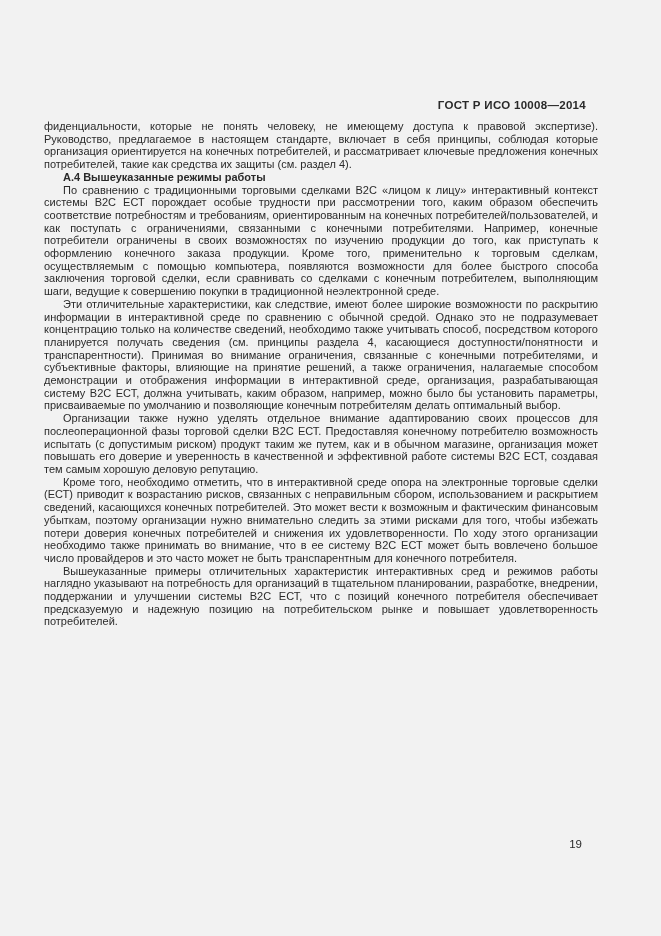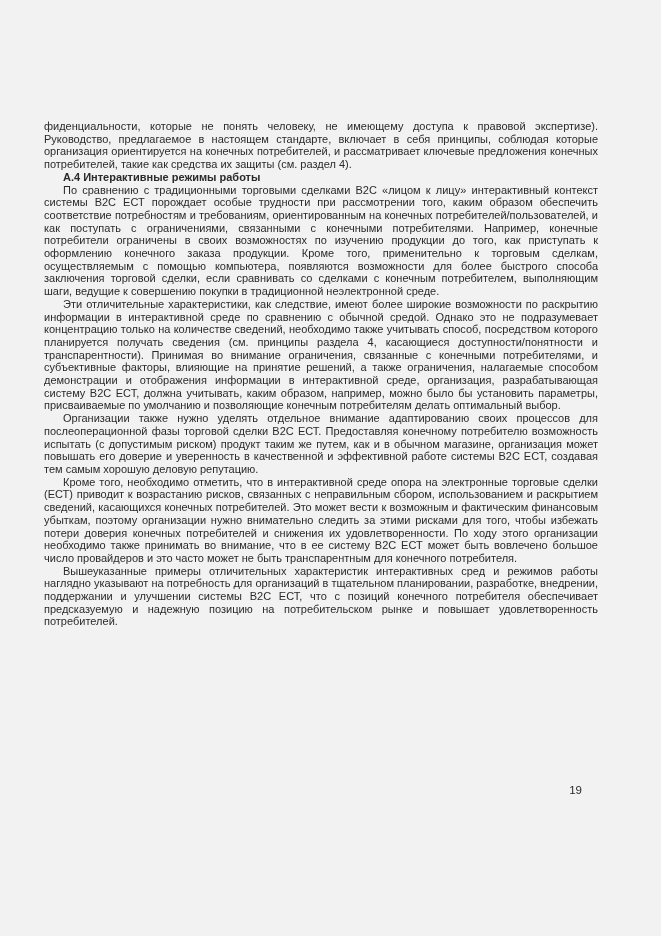--- a/index.html
+++ b/index.html
@@ -41,33 +41,34 @@
   }
   .doc-body p{
     margin:0;
     padding:0;
   }
   .doc-body p.indent{ text-indent:19px; }
   .doc-body p.no-indent{ text-indent:0; }
   .doc-body p.heading{ font-weight:bold; }
   .page-number{
     position:absolute;
-    top:784px;
+    top:838px;
     right:79px;
     font-size:11.5px;
   }
 </style>
 </head>
 <body>
 
 <div class="page">
+  <div class="doc-header">ГОСТ Р ИСО 10008—2014</div>
 
   <div class="doc-body">
       <p class="no-indent">фиденциальности, которые не понять человеку, не имеющему доступа к правовой экспертизе). Руководство, предлагаемое в настоящем стандарте, включает в себя принципы, соблюдая которые организация ориентируется на конечных потребителей, и рассматривает ключевые предложения конечных потребителей, такие как средства их защиты (см. раздел 4).</p>
-      <p class="heading indent">А.4 Интерактивные режимы работы</p>
+      <p class="heading indent">А.4 Вышеуказанные режимы работы</p>
       <p class="indent">По сравнению с традиционными торговыми сделками B2C «лицом к лицу» интерактивный контекст системы B2C ЕСТ порождает особые трудности при рассмотрении того, каким образом обеспечить соответствие потребностям и требованиям, ориентированным на конечных потребителей/пользователей, и как поступать с ограничениями, связанными с конечными потребителями. Например, конечные потребители ограничены в своих возможностях по изучению продукции до того, как приступать к оформлению конечного заказа продукции. Кроме того, применительно к торговым сделкам, осуществляемым с помощью компьютера, появляются возможности для более быстрого способа заключения торговой сделки, если сравнивать со сделками с конечным потребителем, выполняющим шаги, ведущие к совершению покупки в традиционной неэлектронной среде.</p>
       <p class="indent">Эти отличительные характеристики, как следствие, имеют более широкие возможности по раскрытию информации в интерактивной среде по сравнению с обычной средой. Однако это не подразумевает концентрацию только на количестве сведений, необходимо также учитывать способ, посредством которого планируется получать сведения (см. принципы раздела 4, касающиеся доступности/понятности и транспарентности). Принимая во внимание ограничения, связанные с конечными потребителями, и субъективные факторы, влияющие на принятие решений, а также ограничения, налагаемые способом демонстрации и отображения информации в интерактивной среде, организация, разрабатывающая систему B2C ЕСТ, должна учитывать, каким образом, например, можно было бы установить параметры, присваиваемые по умолчанию и позволяющие конечным потребителям делать оптимальный выбор.</p>
       <p class="indent">Организации также нужно уделять отдельное внимание адаптированию своих процессов для послеоперационной фазы торговой сделки B2C ЕСТ. Предоставляя конечному потребителю возможность испытать (с допустимым риском) продукт таким же путем, как и в обычном магазине, организация может повышать его доверие и уверенность в качественной и эффективной работе системы B2C ЕСТ, создавая тем самым хорошую деловую репутацию.</p>
       <p class="indent">Кроме того, необходимо отметить, что в интерактивной среде опора на электронные торговые сделки (ЕСТ) приводит к возрастанию рисков, связанных с неправильным сбором, использованием и раскрытием сведений, касающихся конечных потребителей. Это может вести к возможным и фактическим финансовым убыткам, поэтому организации нужно внимательно следить за этими рисками для того, чтобы избежать потери доверия конечных потребителей и снижения их удовлетворенности. По ходу этого организации необходимо также принимать во внимание, что в ее систему B2C ЕСТ может быть вовлечено большое число провайдеров и это часто может не быть транспарентным для конечного потребителя.</p>
       <p class="indent">Вышеуказанные примеры отличительных характеристик интерактивных сред и режимов работы наглядно указывают на потребность для организаций в тщательном планировании, разработке, внедрении, поддержании и улучшении системы B2C ЕСТ, что с позиций конечного потребителя обеспечивает предсказуемую и надежную позицию на потребительском рынке и повышает удовлетворенность потребителей.</p>
     </div>
 
   <div class="page-number">19</div>
 </div>
 

